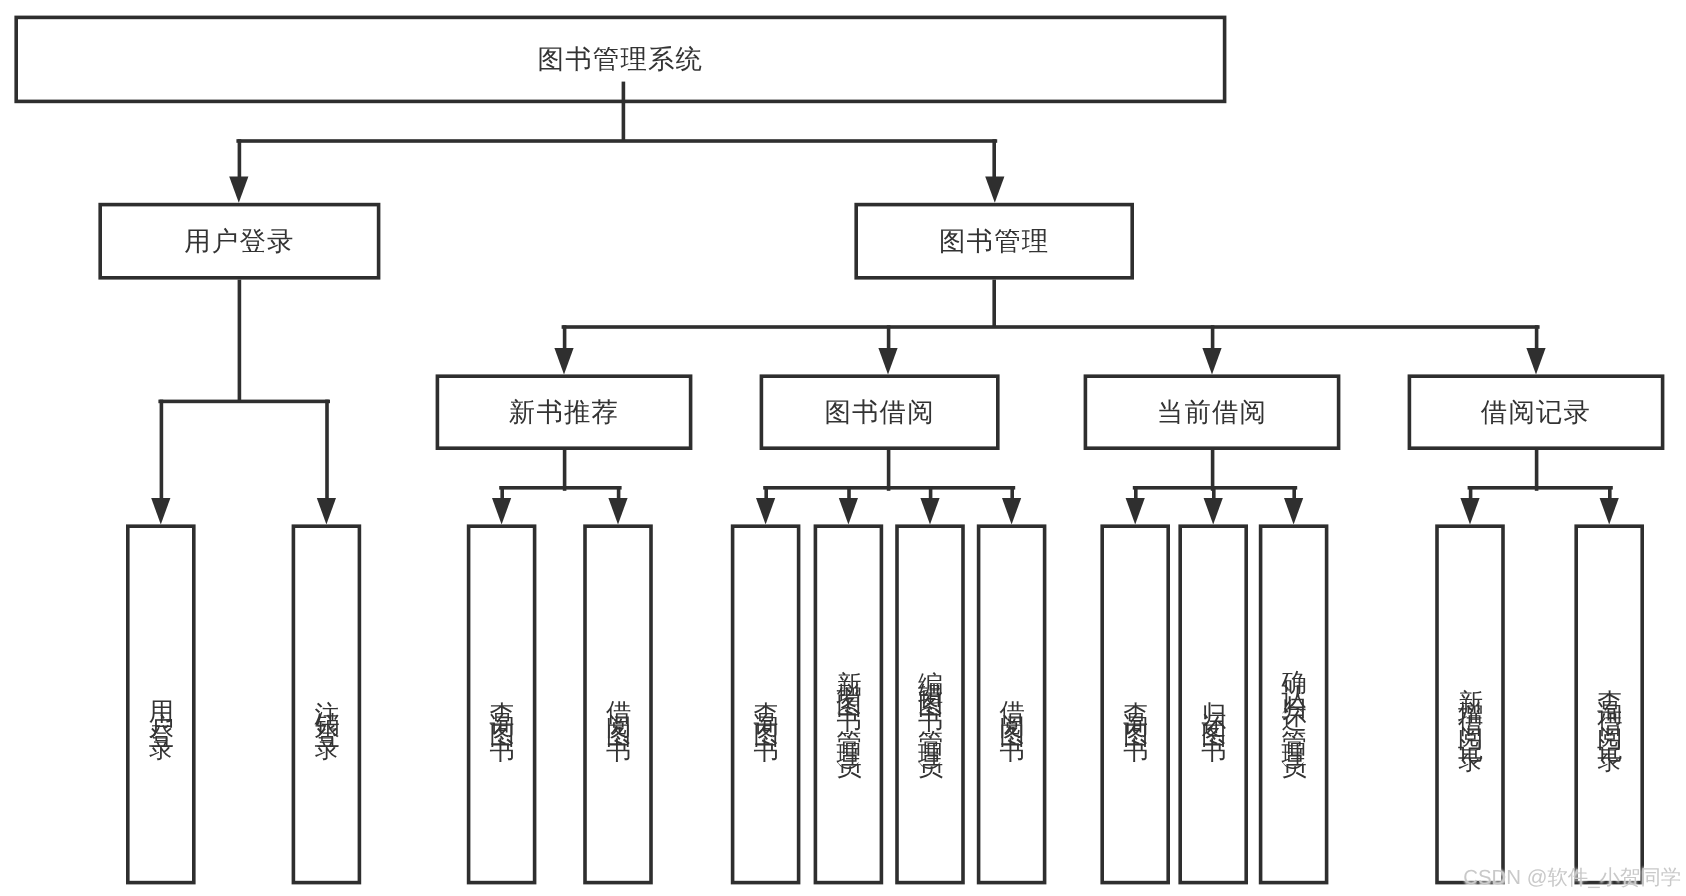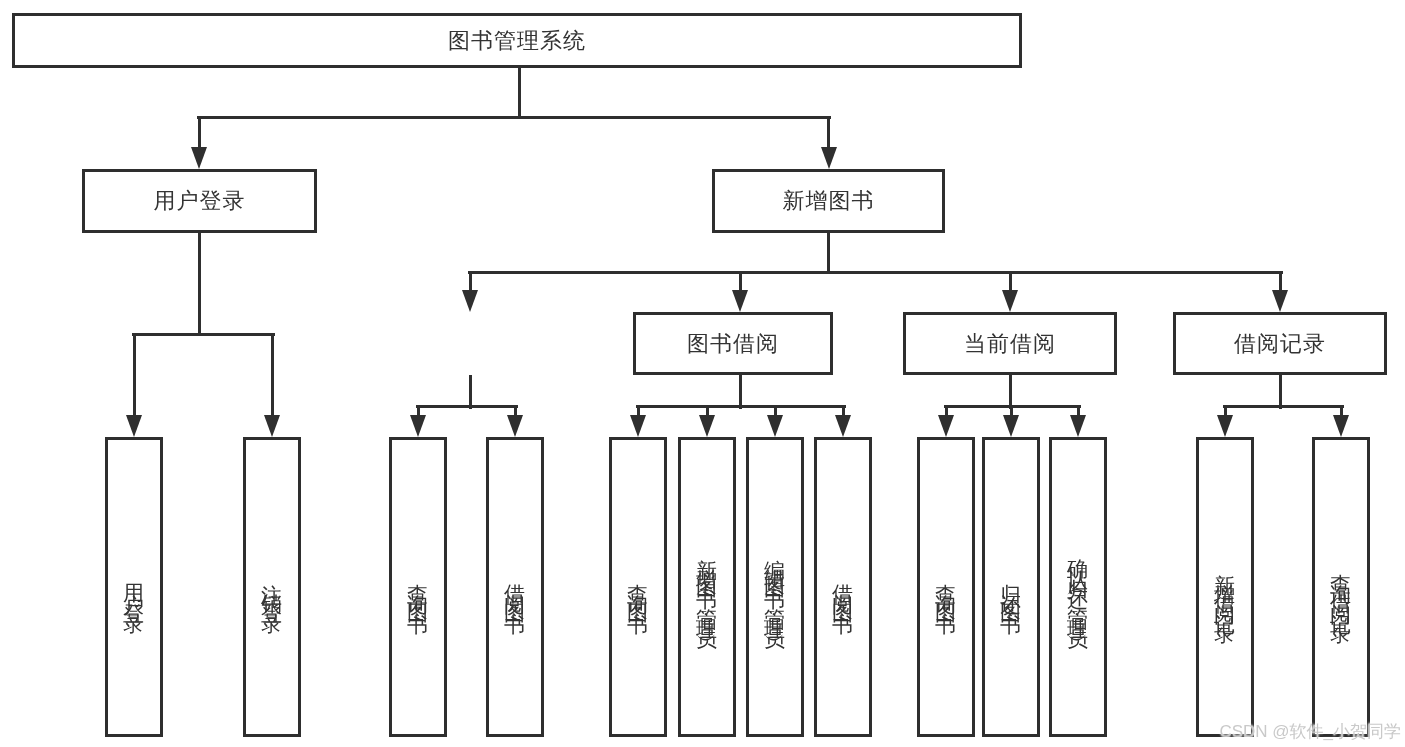--- a/index.html
+++ b/index.html
@@ -62,38 +62,38 @@
     text-shadow: 0 1px 2px rgba(255,255,255,0.9), 0 -1px 2px rgba(255,255,255,0.9);
     z-index: 9;
     white-space: nowrap;
   }
 </style>
 </head>
 <body>
 
 <div class="canvas">
 
-  <div class="box" style="left:12px; top:13px; width:1010px; height:55px;">
+  <div class="box" style="left:12px; top:13px; width:1010px; height:73px;">
     <span class="hlabel">图书管理系统</span>
   </div>
 
   <div>
     <div class="vline" style="left:518px; top:68px; height:50px;"></div>
     <div class="hline" style="left:197px; top:116px; width:634px;"></div>
     <div class="vline" style="left:198px; top:116px; height:34px;"></div>
     <div class="vline" style="left:827px; top:116px; height:34px;"></div>
     <div class="arrow" style="left:191px; top:147px;"></div>
     <div class="arrow" style="left:821px; top:147px;"></div>
   </div>
 
   <div class="box" style="left:82px; top:169px; width:235px; height:64px;">
     <span class="hlabel">用户登录</span>
   </div>
   <div class="box" style="left:712px; top:169px; width:233px; height:64px;">
-    <span class="hlabel">新增图书</span>
+    <span class="hlabel">图书管理</span>
   </div>
 
   <div>
     <div class="vline" style="left:198px; top:233px; height:102px;"></div>
     <div class="hline" style="left:132px; top:333px; width:143px;"></div>
     <div class="vline" style="left:133px; top:333px; height:84px;"></div>
     <div class="vline" style="left:271px; top:333px; height:84px;"></div>
     <div class="arrow" style="left:126px; top:415px;"></div>
     <div class="arrow" style="left:264px; top:415px;"></div>
   </div>
@@ -104,20 +104,23 @@
     <div class="vline" style="left:469px; top:271px; height:22px;"></div>
     <div class="vline" style="left:739px; top:271px; height:22px;"></div>
     <div class="vline" style="left:1009px; top:271px; height:22px;"></div>
     <div class="vline" style="left:1279px; top:271px; height:22px;"></div>
     <div class="arrow" style="left:462px; top:290px;"></div>
     <div class="arrow" style="left:732px; top:290px;"></div>
     <div class="arrow" style="left:1002px; top:290px;"></div>
     <div class="arrow" style="left:1272px; top:290px;"></div>
   </div>
 
+  <div class="box" style="left:363px; top:312px; width:214px; height:63px;">
+    <span class="hlabel">新书推荐</span>
+  </div>
   <div class="box" style="left:633px; top:312px; width:200px; height:63px;">
     <span class="hlabel">图书借阅</span>
   </div>
   <div class="box" style="left:1173px; top:312px; width:214px; height:63px;">
     <span class="hlabel">借阅记录</span>
   </div>
   <div class="box" style="left:903px; top:312px; width:214px; height:63px;">
     <span class="hlabel">当前借阅</span>
   </div>
 

